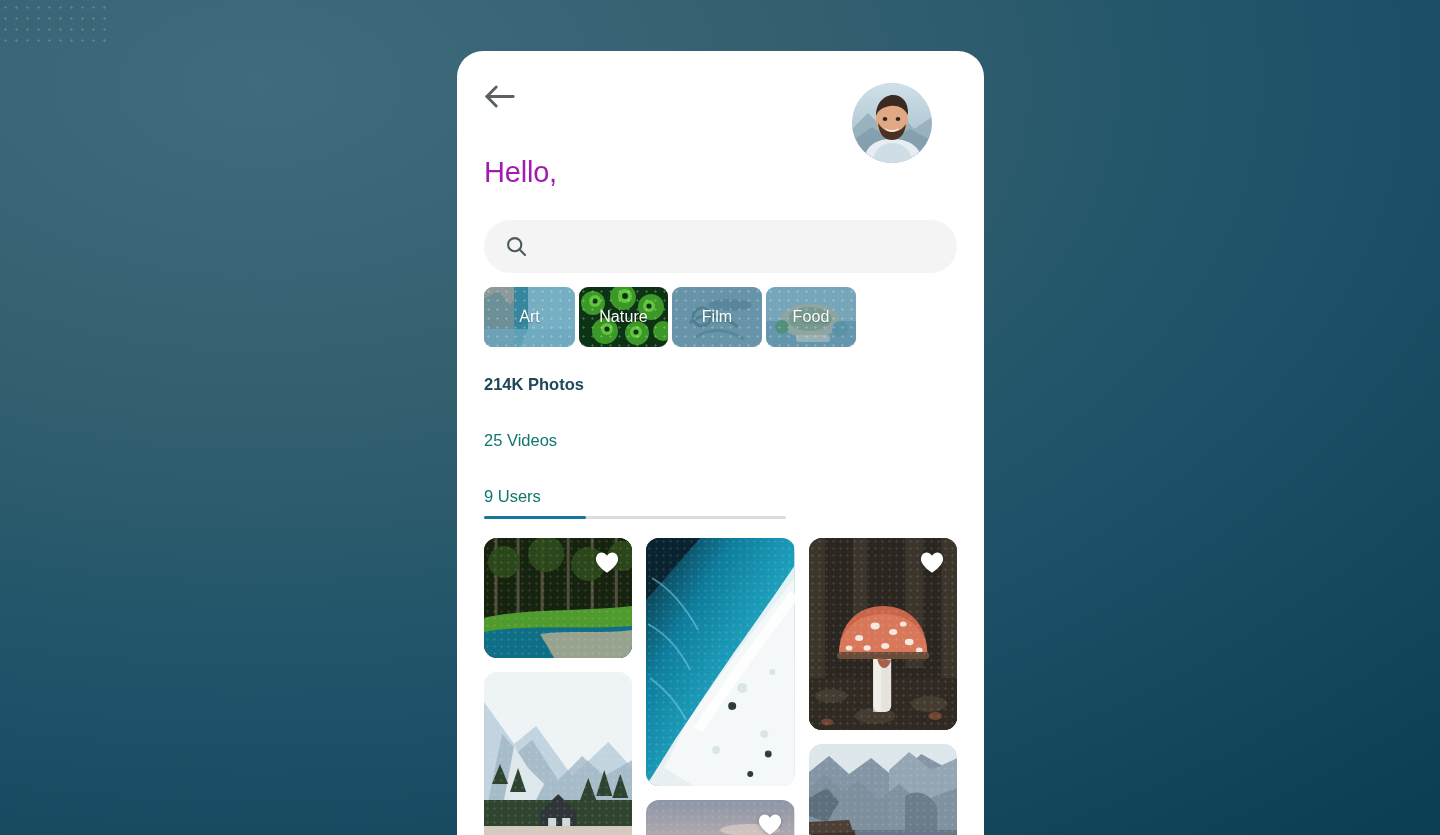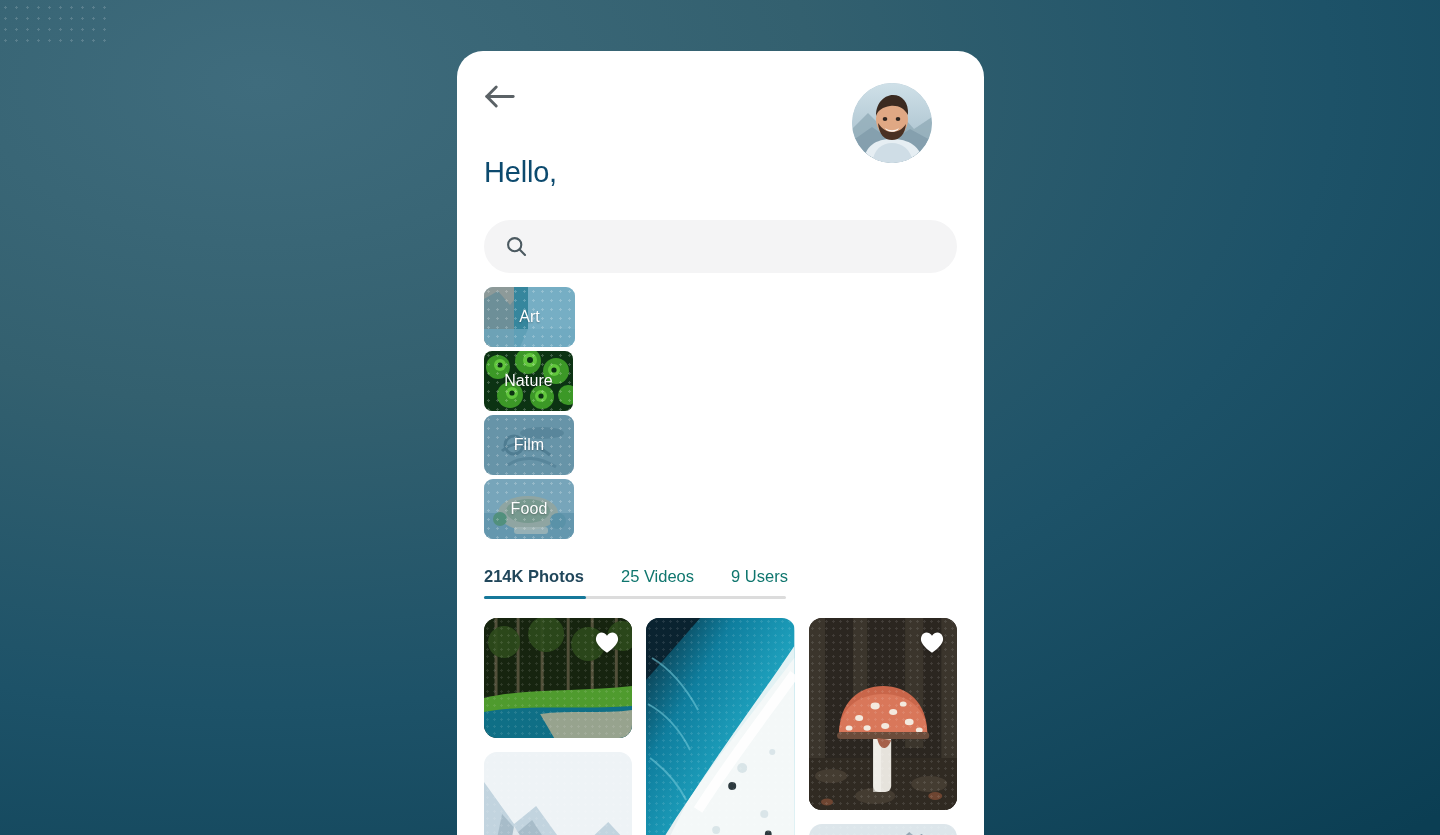--- a/index.html
+++ b/index.html
@@ -76,21 +76,21 @@
     background: #b9cdd7;
   }
   .avatar svg { display: block; width: 100%; height: 100%; }
 
   
   .greeting {
     margin-top: 6px;
     font-size: 29px;
     line-height: 38px;
     font-weight: 400;
-    color: #0c4a6e;
+    color: #a21caf;
     letter-spacing: -0.2px;
   }
   .greeting div { white-space: nowrap; }
 
   
   .search {
     margin-top: 29px;
     height: 53px;
     background: #f4f4f5;
     border-radius: 27px;
@@ -110,21 +110,20 @@
     font-size: 16px;
     color: #3a4d57;
   }
   .search input::placeholder { color: #b3bcc2; }
 
   
   .chips {
     margin-top: 14px;
     display: flex;
     gap: 4px;
-    flex-direction: column;
   }
   .chip {
     position: relative;
     height: 60px;
     border-radius: 9px;
     overflow: hidden;
     cursor: pointer;
     flex: 0 0 auto;
     display: flex;
     align-items: center;
@@ -142,31 +141,32 @@
     color: #ffffff;
     font-size: 16px;
     letter-spacing: .1px;
     white-space: nowrap;
     padding: 0 9px;
     text-shadow: 0 1px 2px rgba(0,0,0,.28);
   }
 
   .chip.w1 { width: 91px; }
   .chip.w2 { width: 93px; }
-  .chip.w3 { width: 89px; border-radius: 8px; }
+  .chip.w3 { width: 89px; }
   .chip.w4 { width: 90px; }
   .chip.w5 { width: 90px; }
 
   
   .tabs-wrap { margin-top: 28px; position: relative; }
   .tabs {
     display: flex;
     align-items: baseline;
     gap: 37px;
     padding-bottom: 10px;
+    flex-direction: column;
   }
   .tab {
     font-size: 16.5px;
     color: #0f766e;
     cursor: pointer;
     white-space: nowrap;
   }
   .tab.active { color: #21475b; font-weight: 700; }
 
   .tab-rail {

